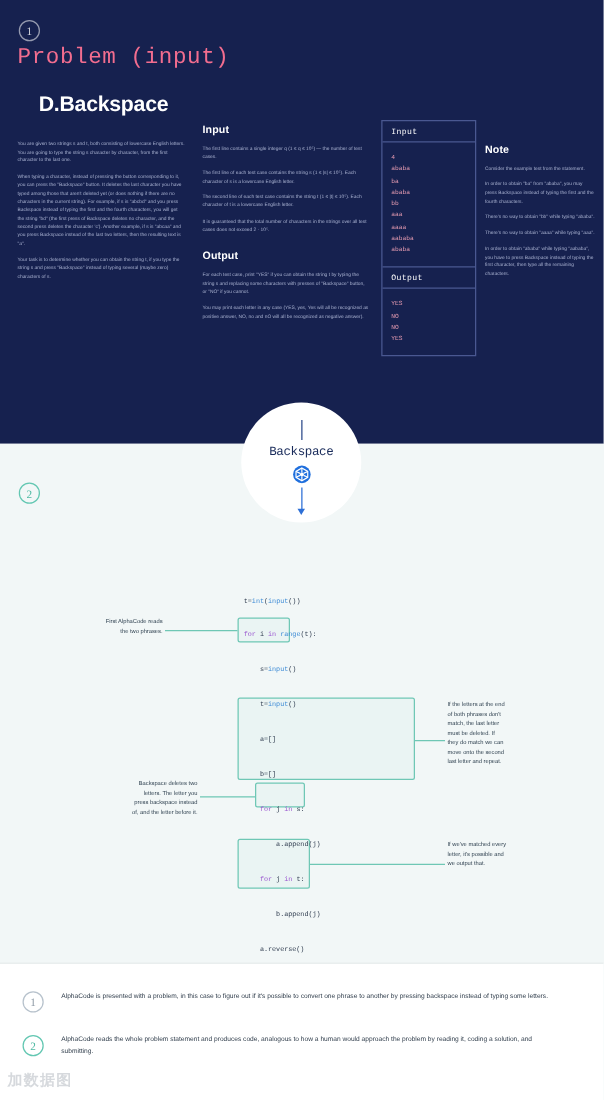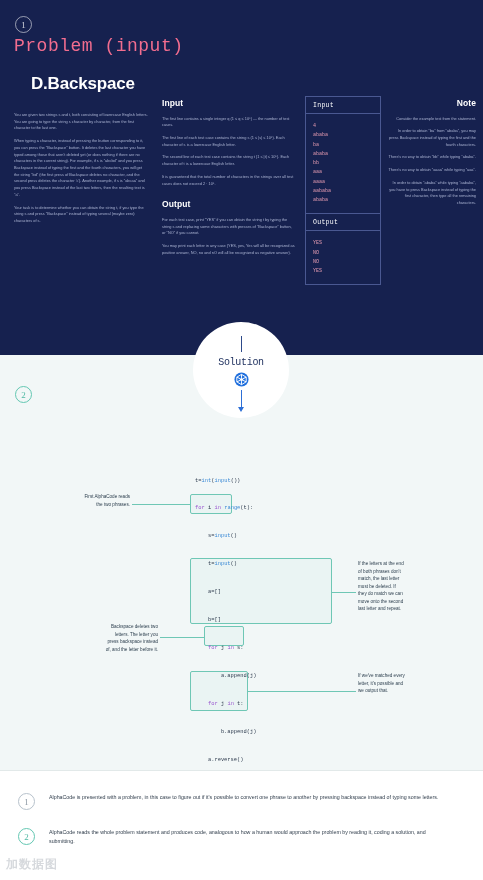--- a/index.html
+++ b/index.html
@@ -65,21 +65,21 @@
   .body-col {
     position: absolute;
     color: #aab3d2;
     font-size: 3.9px;
     line-height: 1.72;
   }
   .body-col p { margin-bottom: 6px; }
 
   .col-desc  { left: 14px;  top: 112px; width: 134px; }
   .col-io    { left: 162px; top: 96px;  width: 133px; }
-  .col-note  { left: 388px; top: 96px;  width: 88px; text-align: right;  }
+  .col-note  { left: 388px; top: 112px;  width: 88px;  }
 
   
   .example-box {
     position: absolute;
     left: 305px; top: 96px;
     width: 76px;
     border: 1px solid #4a5891;
   }
   .example-box .eb-head {
     font-family: "Liberation Mono", monospace;
@@ -279,21 +279,21 @@
     <p>Consider the example test from the statement.</p>
     <p>In order to obtain "ba" from "ababa", you may press Backspace instead of typing the first and the fourth characters.</p>
     <p>There's no way to obtain "bb" while typing "ababa".</p>
     <p>There's no way to obtain "aaaa" while typing "aaa".</p>
     <p>In order to obtain "ababa" while typing "aababa", you have to press Backspace instead of typing the first character, then type all the remaining characters.</p>
   </div>
 </div>
 
 <div class="hub">
   <div class="hub-arrow-top"></div>
-  <div class="hub-label">Solution</div>
+  <div class="hub-label">Backspace</div>
   <div class="hub-logo">
     <svg width="15" height="15" viewBox="0 0 32 32">
       <circle cx="16" cy="16" r="15" fill="#1f6fdd"></circle>
       <polygon points="16,5 26,11 26,21 16,27 6,21 6,11" fill="none" stroke="#ffffff" stroke-width="2"></polygon>
       <circle cx="16" cy="16" r="3.4" fill="#ffffff"></circle>
       <line x1="16" y1="5" x2="16" y2="12.6" stroke="#ffffff" stroke-width="2"></line>
       <line x1="16" y1="19.4" x2="16" y2="27" stroke="#ffffff" stroke-width="2"></line>
       <line x1="6" y1="11" x2="13" y2="14.3" stroke="#ffffff" stroke-width="2"></line>
       <line x1="19" y1="17.7" x2="26" y2="21" stroke="#ffffff" stroke-width="2"></line>
       <line x1="26" y1="11" x2="19" y2="14.3" stroke="#ffffff" stroke-width="2"></line>

